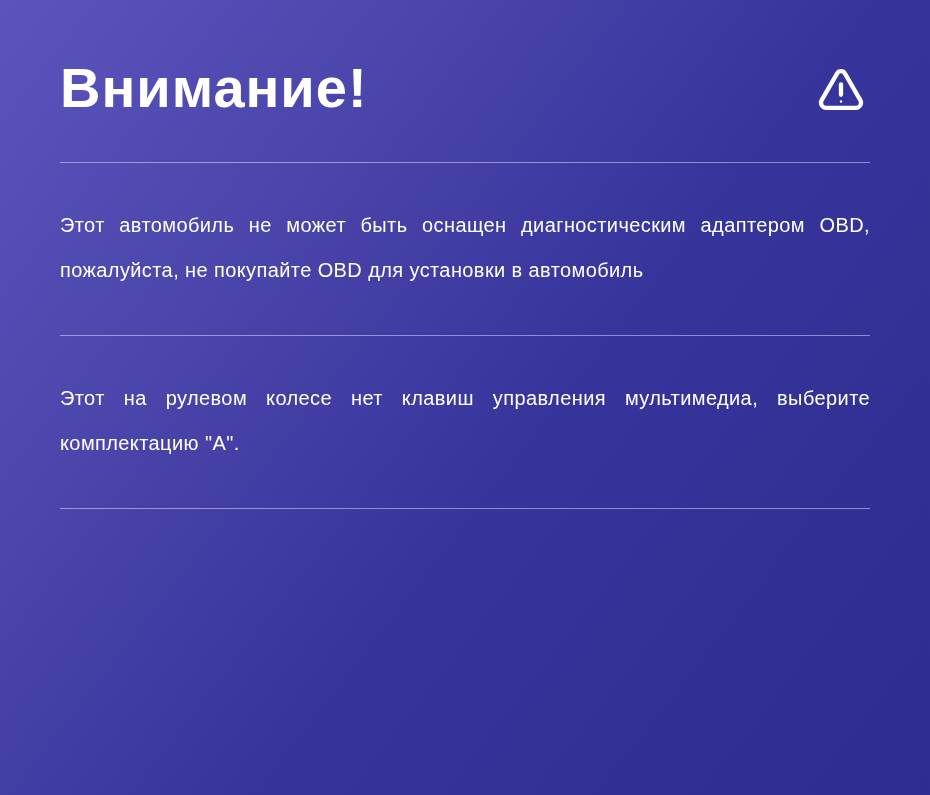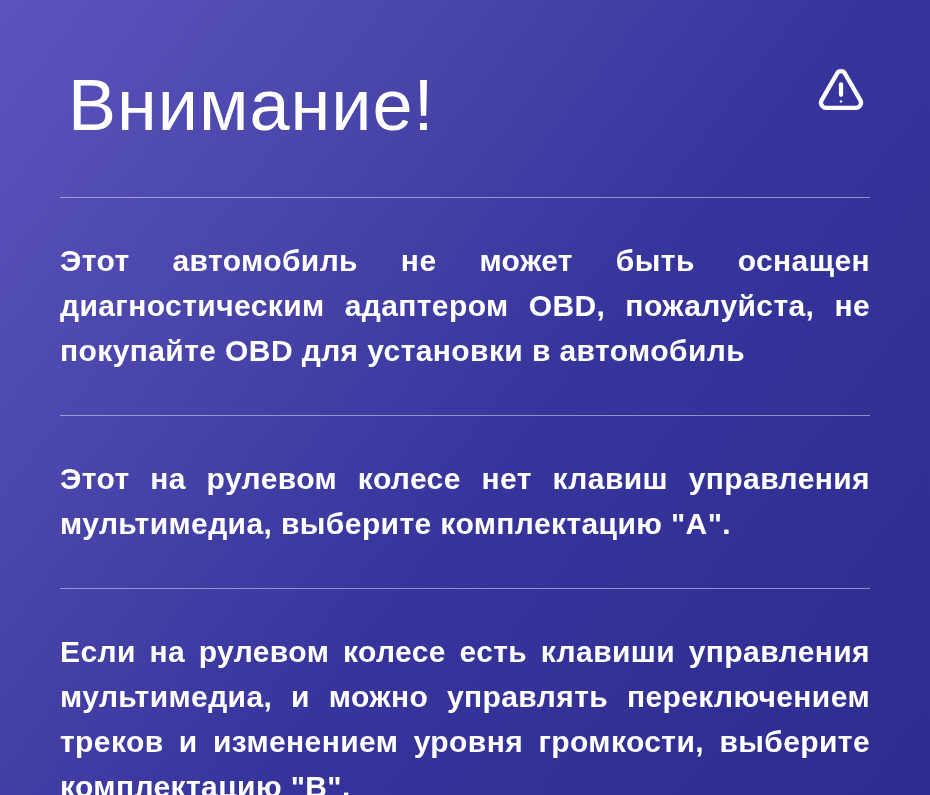--- a/index.html
+++ b/index.html
@@ -20,48 +20,48 @@
     width: 930px;
     height: 795px;
     padding: 56px 60px 0 60px;
   }
   .header {
     display: flex;
     justify-content: space-between;
     align-items: flex-start;
   }
   .title {
-    margin: 8px;
-    font-size: 72px;
+    margin: 0;
+    font-size: 56px;
     line-height: 1.15;
-    font-weight: 400;
+    font-weight: 700;
     letter-spacing: 1px;
   }
   .warn-icon {
     display: block;
     width: 54px;
     height: 54px;
     margin-top: 8px;
     margin-right: 2px;
     flex: 0 0 auto;
   }
   hr.divider {
     border: none;
     border-top: 1px solid rgba(255, 255, 255, 0.45);
     height: 0;
     margin: 42px 0 0 0;
   }
   p.para {
     margin: 40px 0 0 0;
-    font-size: 30px;
+    font-size: 20px;
     line-height: 45px;
     letter-spacing: 0.4px;
     text-align: justify;
     text-align-last: left;
-    font-weight: 700;
+    font-weight: 400;
   }
 </style>
 </head>
 <body>
 
 <div class="page">
 
   <div class="header">
     <h1 class="title">Внимание!</h1>
     <span>
@@ -76,15 +76,14 @@
   <hr class="divider">
 
   <p class="para">Этот автомобиль не может быть оснащен диагностическим адаптером OBD, пожалуйста, не покупайте OBD для установки в автомобиль</p>
 
   <hr class="divider">
 
   <p class="para">Этот на рулевом колесе нет клавиш управления мультимедиа, выберите комплектацию "А".</p>
 
   <hr class="divider">
 
-  <p class="para">Если на рулевом колесе есть клавиши управления мультимедиа, и можно управлять переключением треков и изменением уровня громкости, выберите комплектацию "В".</p>
 
 </div>
 
 </body></html>

